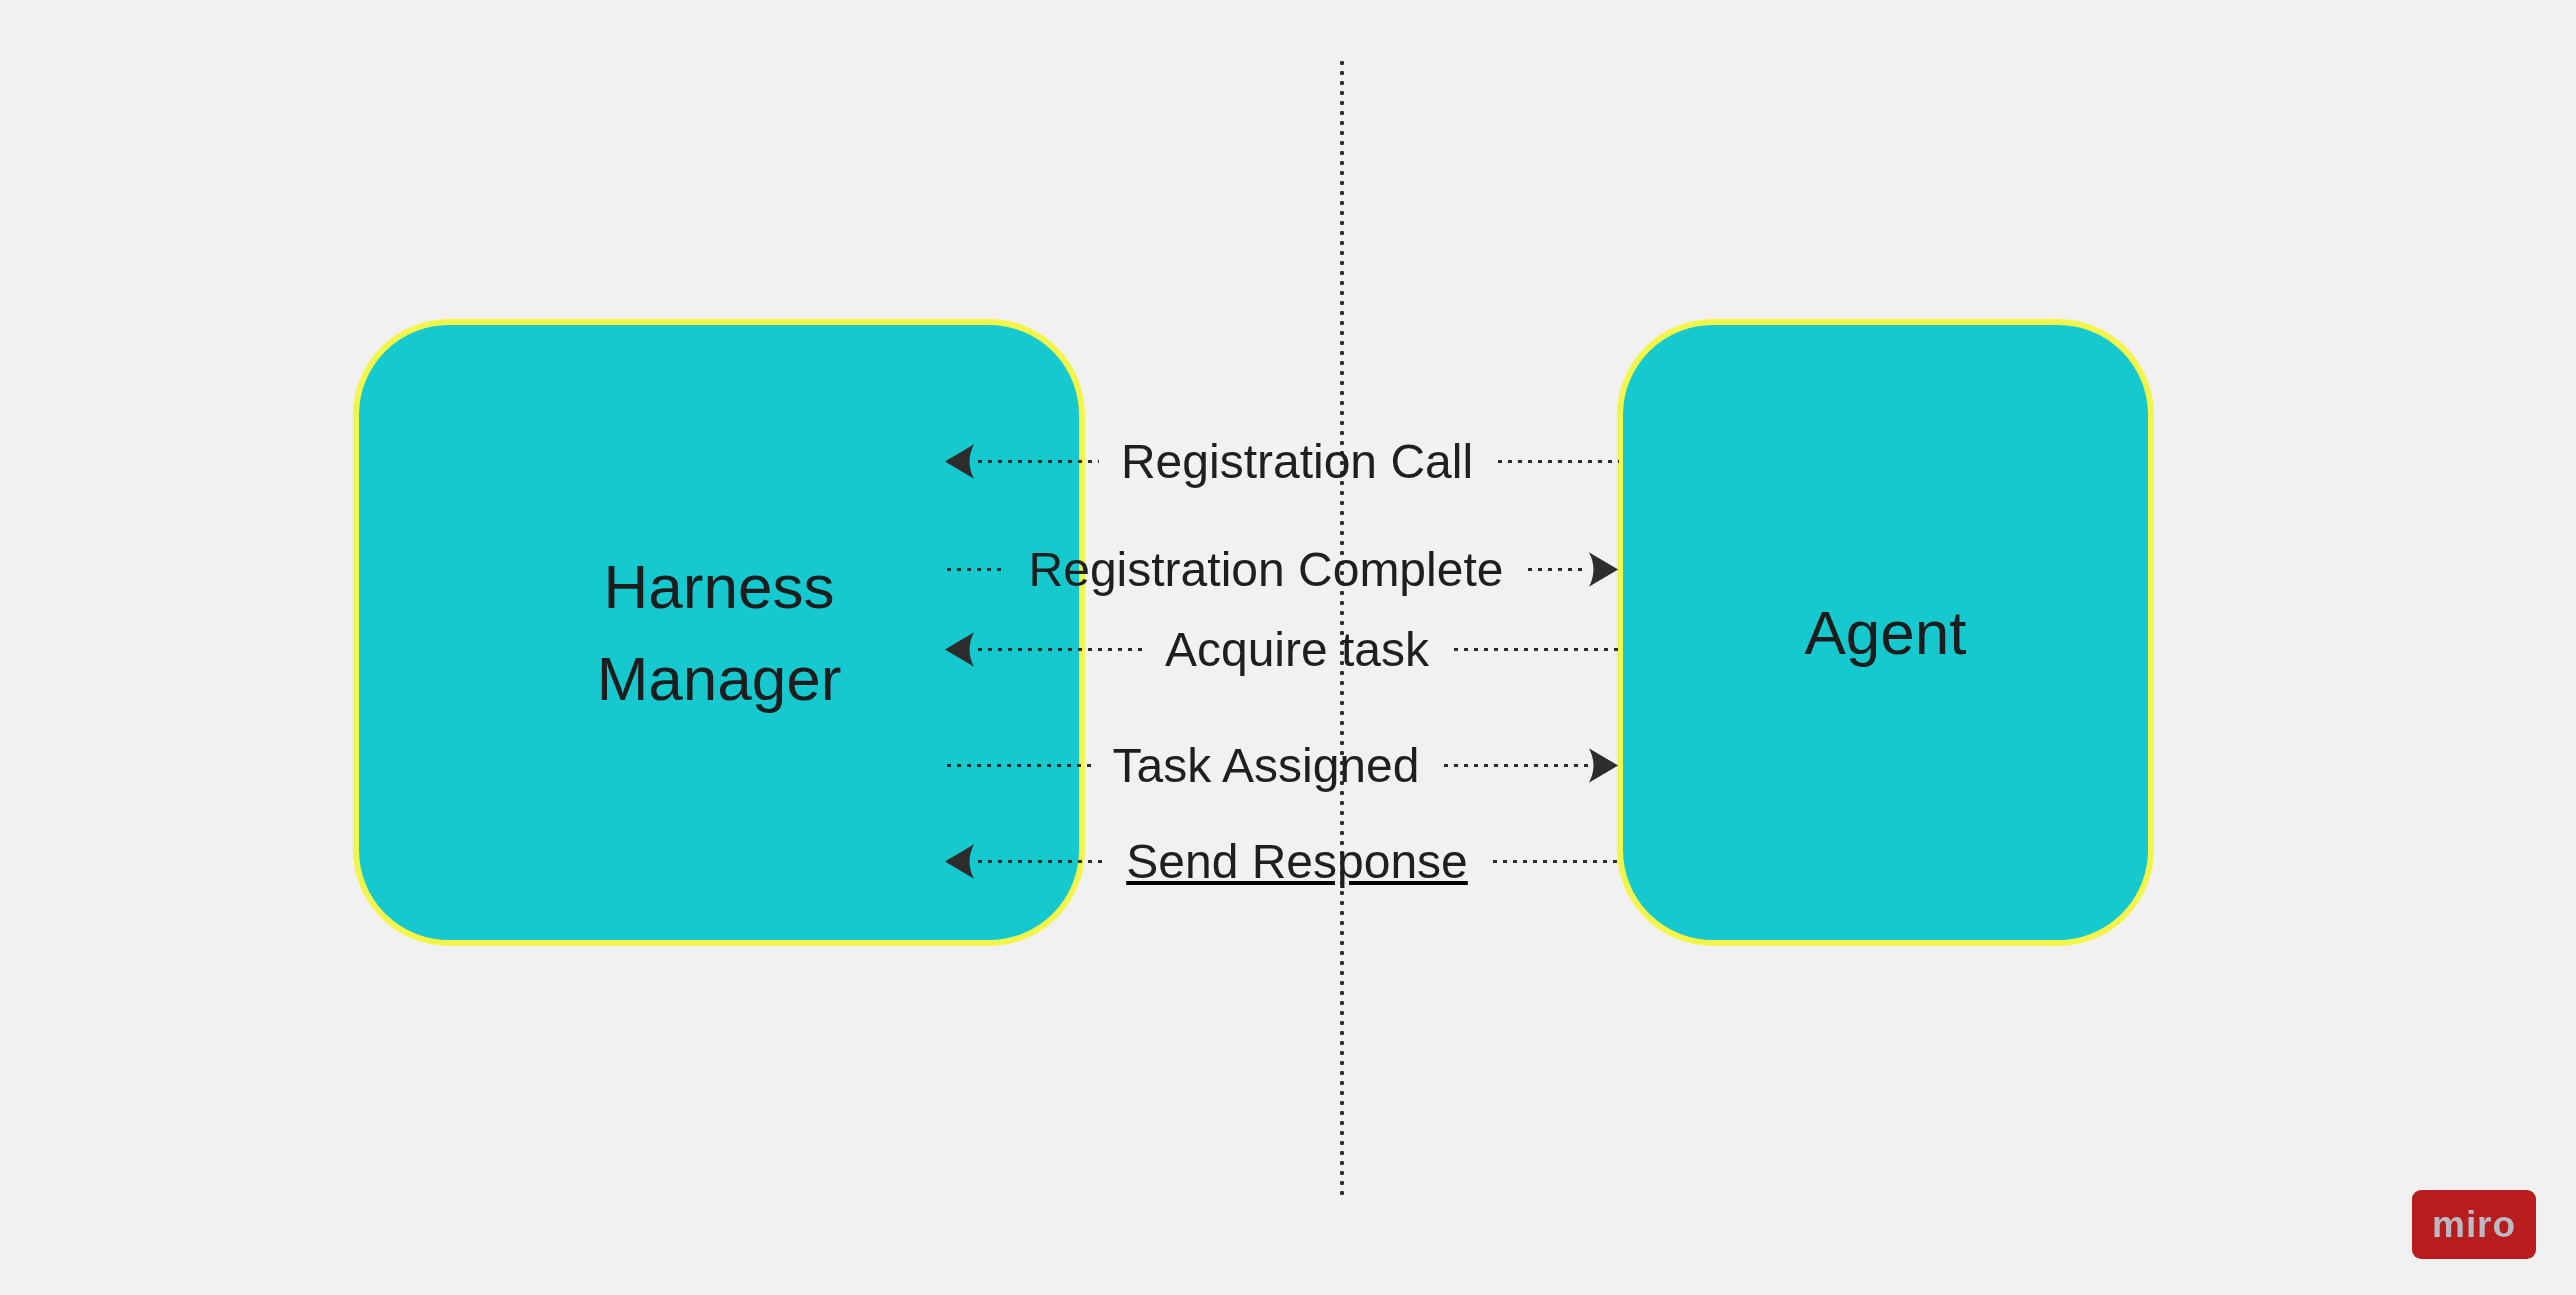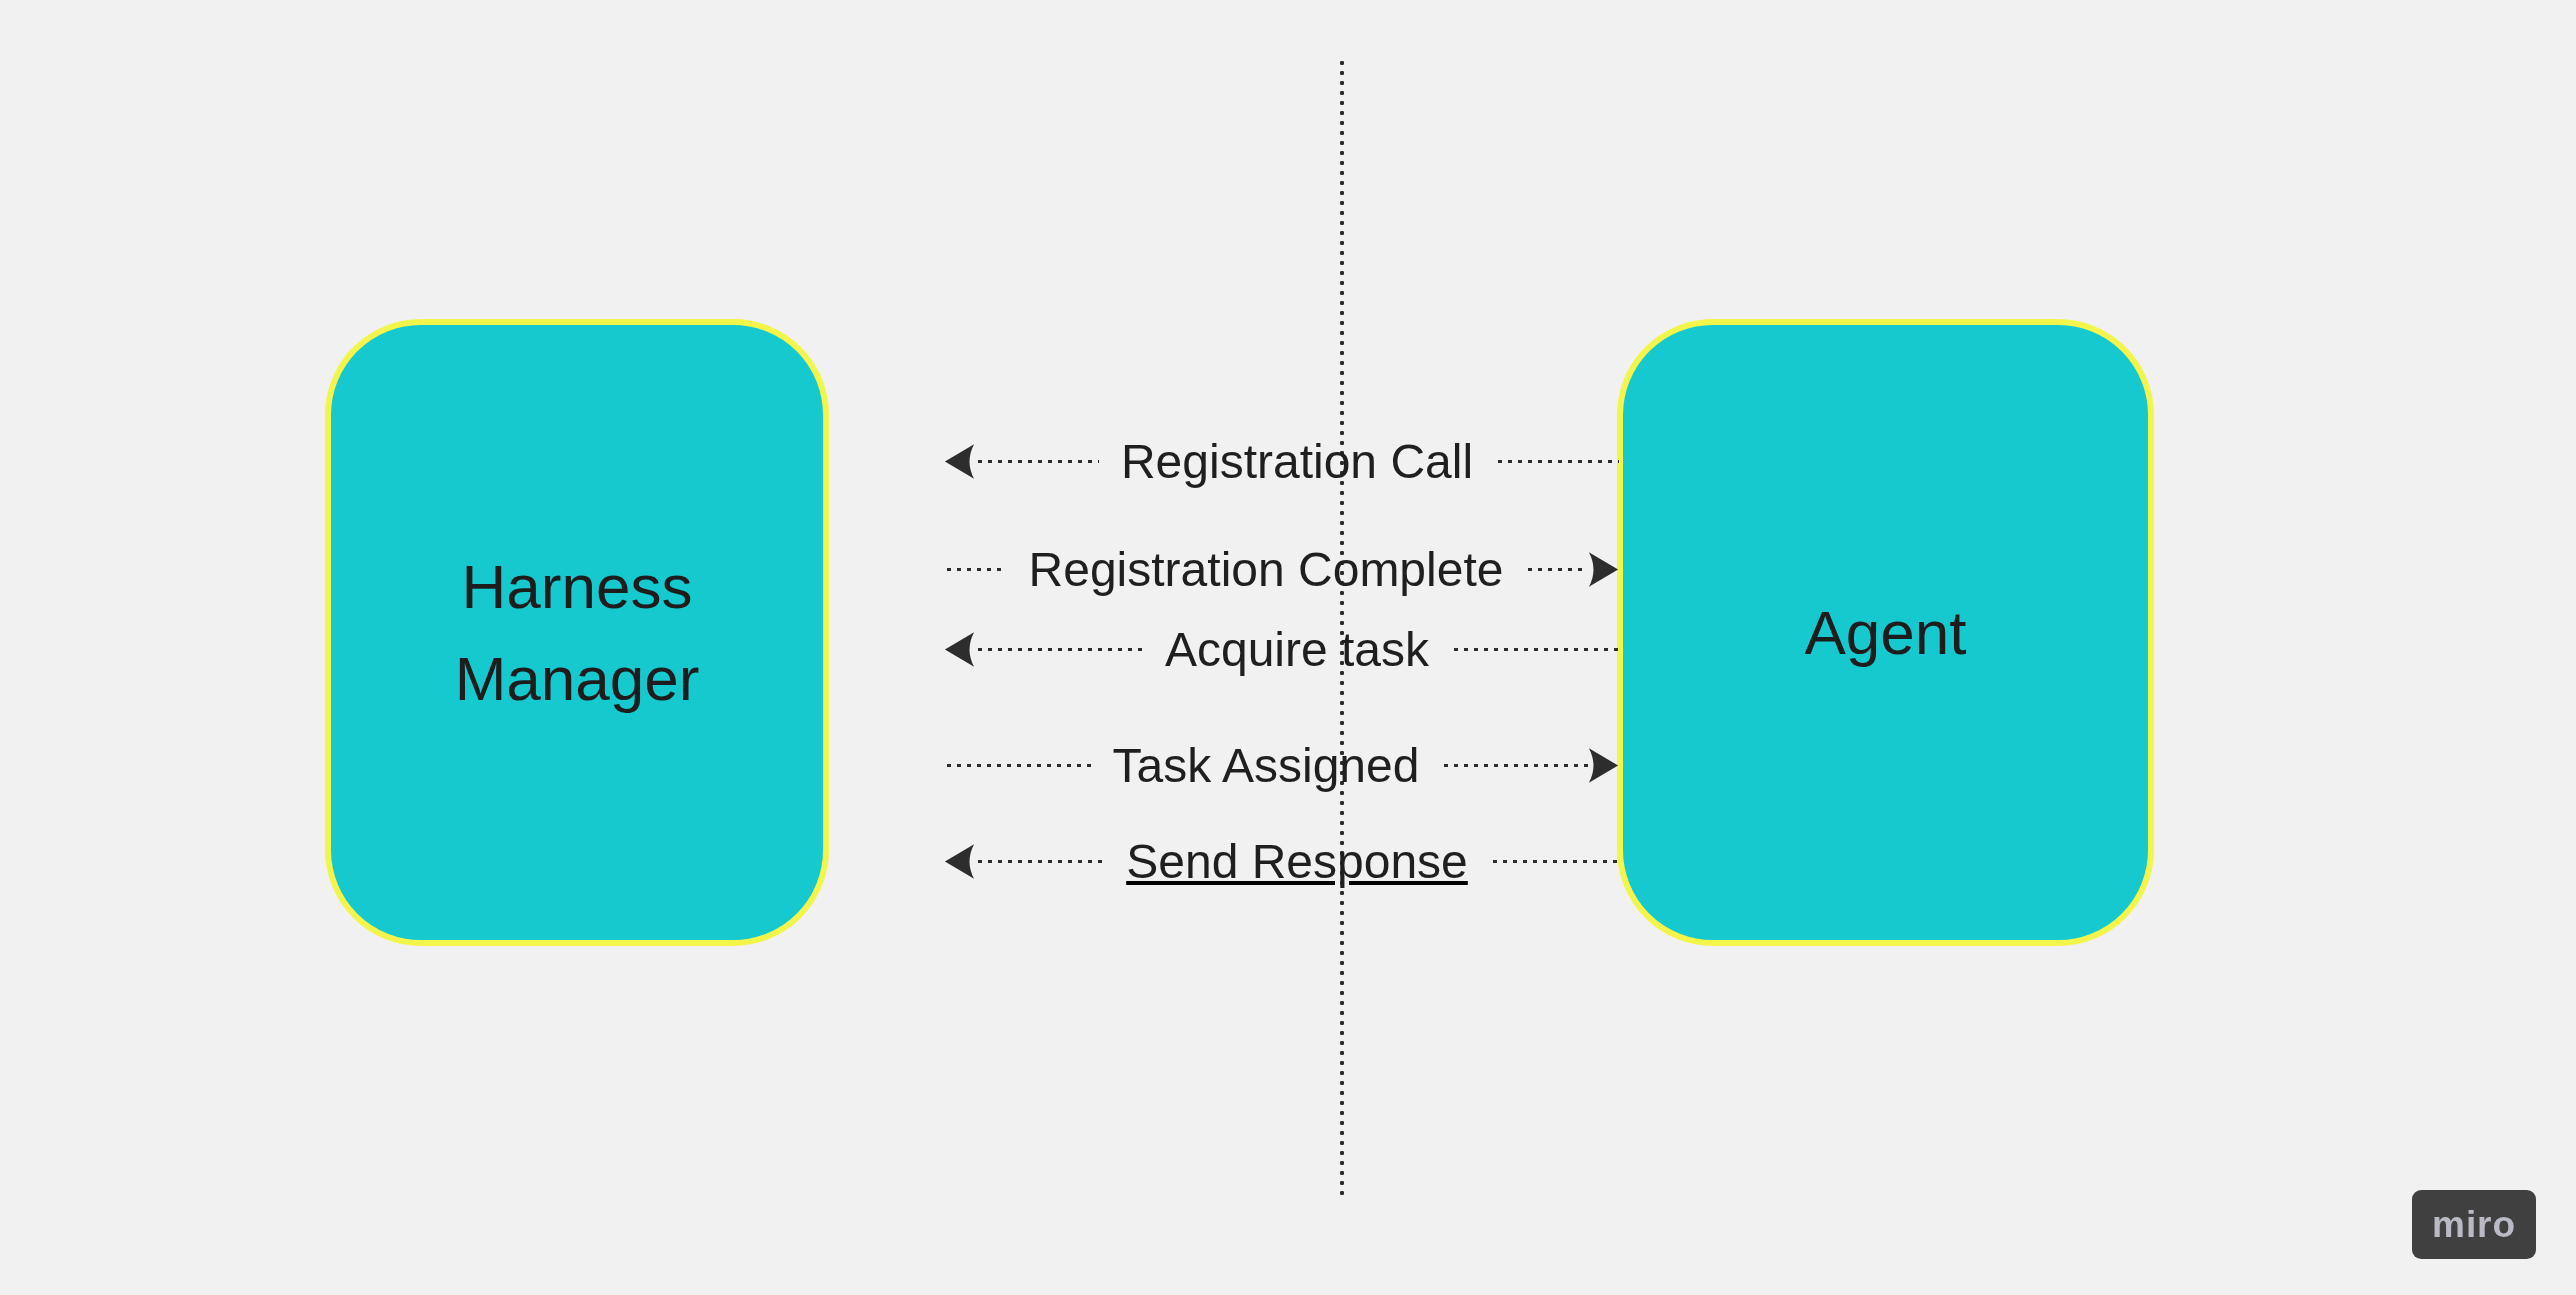--- a/index.html
+++ b/index.html
@@ -23,21 +23,21 @@
     top: 319px;
     height: 627px;
     box-sizing: border-box;
     background: #16c9cf;
     border: 6.4px solid #f4f54b;
     border-radius: 96px;
     display: flex;
     align-items: center;
     justify-content: center;
   }
-  .actor-box.left  { left: 325px;  width: 504px; }
+  .actor-box.left  { left: 353px;  width: 732px; }
   .actor-box.right { left: 1617px; width: 537px; }
   .actor-label {
     font-size: 62px;
     line-height: 1.47;
     color: #1d1d1d;
     text-align: center;
     white-space: pre-line;
   }
 
   
@@ -92,21 +92,21 @@
   .arrowhead svg { display: block; width: 31px; height: 37px; }
   .arrowhead path { fill: #2d2d2d; }
 
   
   .watermark {
     position: absolute;
     left: 2412px;
     top: 1190px;
     width: 124px;
     height: 69px;
-    background: #404040;
+    background: #b91c1c;
     border-radius: 9.1px;
     display: flex;
     align-items: center;
     justify-content: center;
   }
   .watermark-text {
     font-size: 37px;
     font-weight: 600;
     letter-spacing: 0.9px;
     color: #b9bac4;

